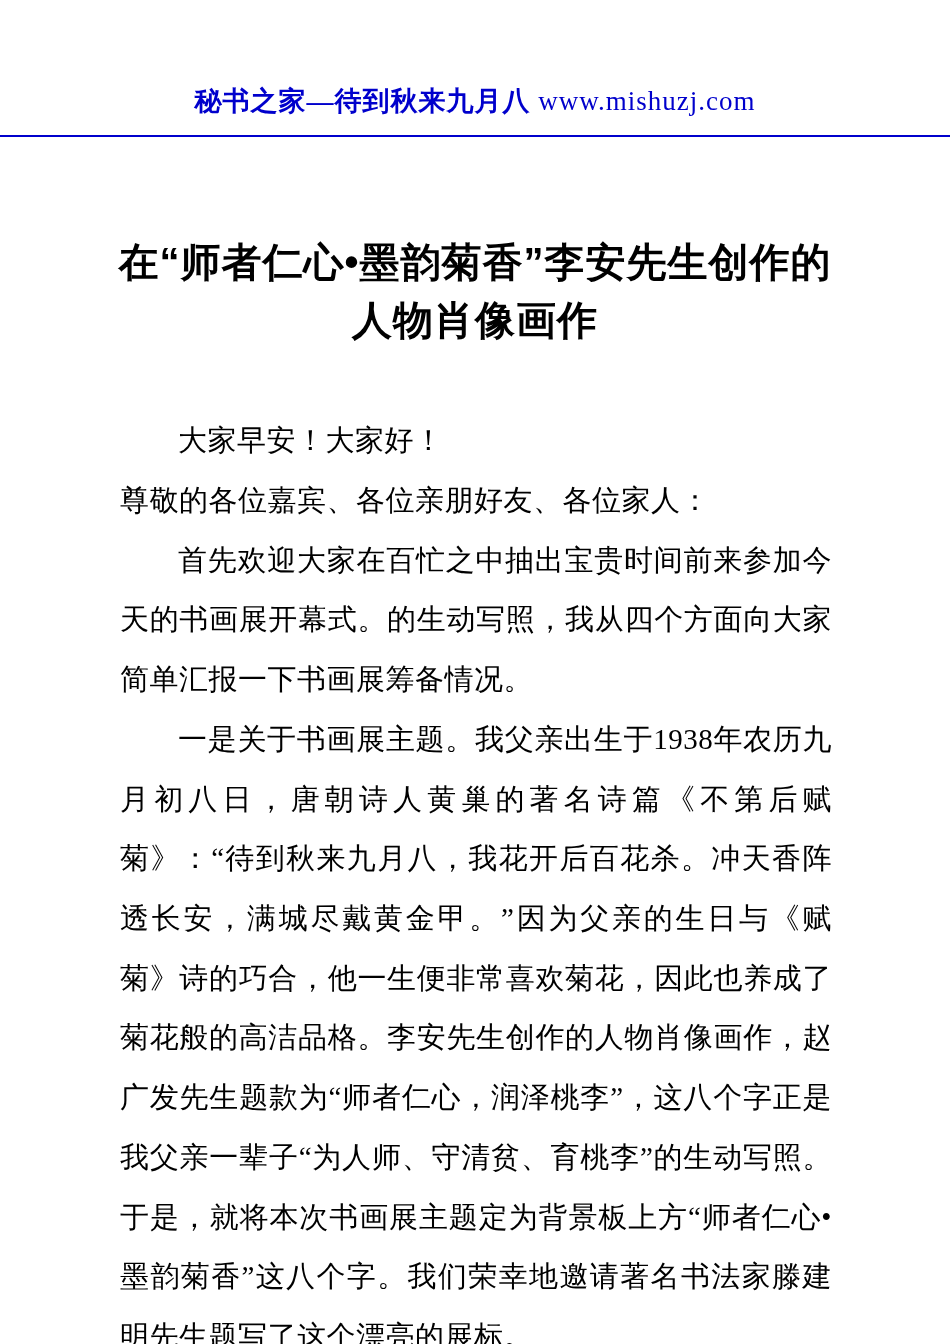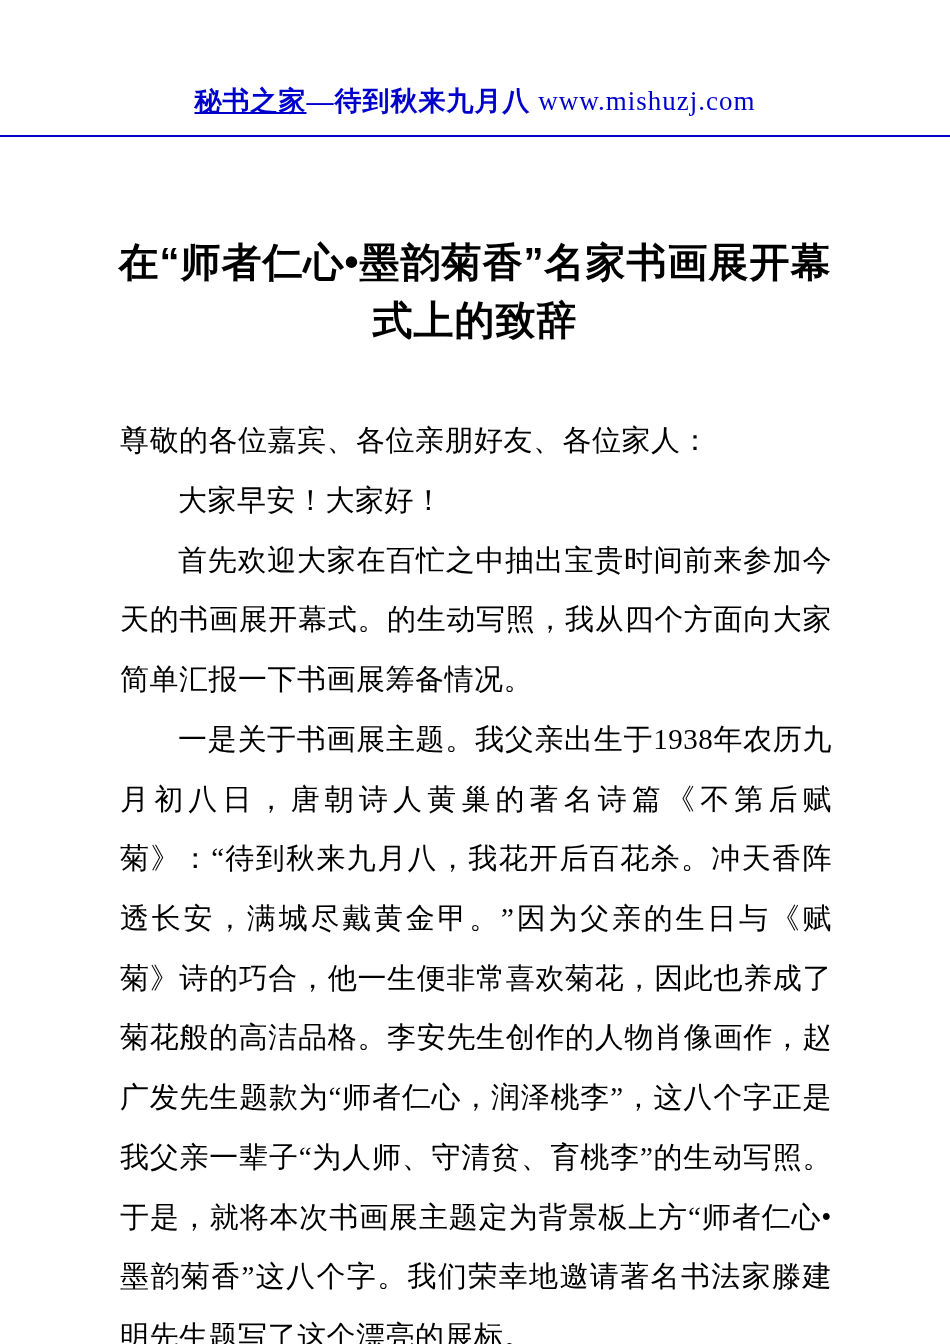--- a/index.html
+++ b/index.html
@@ -22,21 +22,20 @@
     text-align: center;
     color: #0000cc;
     font-size: 27px;
     font-weight: bold;
     letter-spacing: 1px;
     font-family: "Liberation Serif", serif;
     line-height: 1.3;
   }
   .site-header .site-name {
     font-weight: bold;
-    text-decoration: underline;
   }
   .site-header .site-url {
     font-family: "Liberation Serif", serif;
     font-weight: normal;
   }
   .header-rule {
     border: none;
     border-top: 2.5px solid #0000cc;
     margin: 16px 0 0 0;
     width: 100%;
@@ -65,23 +64,23 @@
 <body>
 
 <div class="page">
 
   <div class="site-header">
     <span class="site-name">秘书之家</span><span>—待到秋来九月八 </span><span class="site-url">www.mishuzj.com</span>
   </div>
 
   <hr class="header-rule">
 
-  <h1 class="doc-title">在“师者仁心•墨韵菊香”名家书画展开幕式上的致辞</h1>
+  <h1 class="doc-title">在“师者仁心•墨韵菊香”李安先生创作的人物肖像画作</h1>
+
+  <p class="para indent">大家早安！大家好！</p>
 
   <p class="para">尊敬的各位嘉宾、各位亲朋好友、各位家人：</p>
-
-  <p class="para indent">大家早安！大家好！</p>
 
   <p class="para indent">首先欢迎大家在百忙之中抽出宝贵时间前来参加今天的书画展开幕式。的生动写照，我从四个方面向大家简单汇报一下书画展筹备情况。</p>
 
   <p class="para indent">一是关于书画展主题。我父亲出生于1938年农历九月初八日，唐朝诗人黄巢的著名诗篇《不第后赋菊》：“待到秋来九月八，我花开后百花杀。冲天香阵透长安，满城尽戴黄金甲。”因为父亲的生日与《赋菊》诗的巧合，他一生便非常喜欢菊花，因此也养成了菊花般的高洁品格。李安先生创作的人物肖像画作，赵广发先生题款为“师者仁心，润泽桃李”，这八个字正是我父亲一辈子“为人师、守清贫、育桃李”的生动写照。于是，就将本次书画展主题定为背景板上方“师者仁心•墨韵菊香”这八个字。我们荣幸地邀请著名书法家滕建明先生题写了这个漂亮的展标。</p>
 
 </div>
 
 </body></html>

